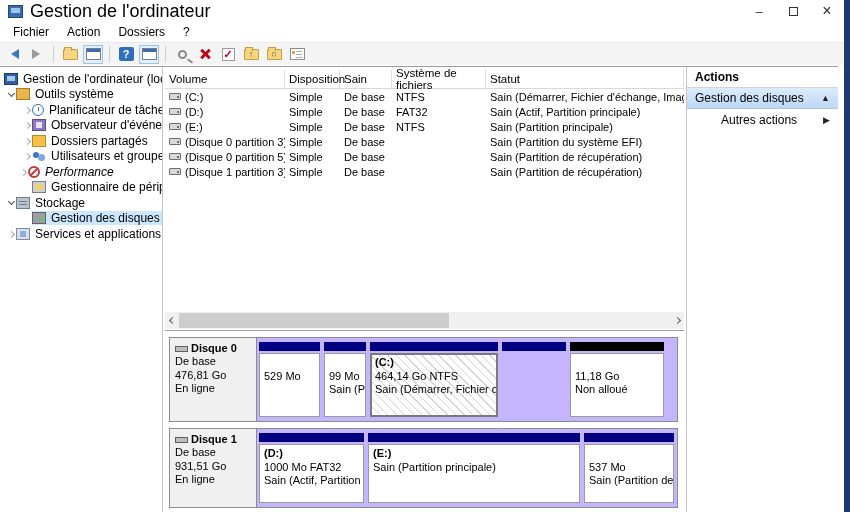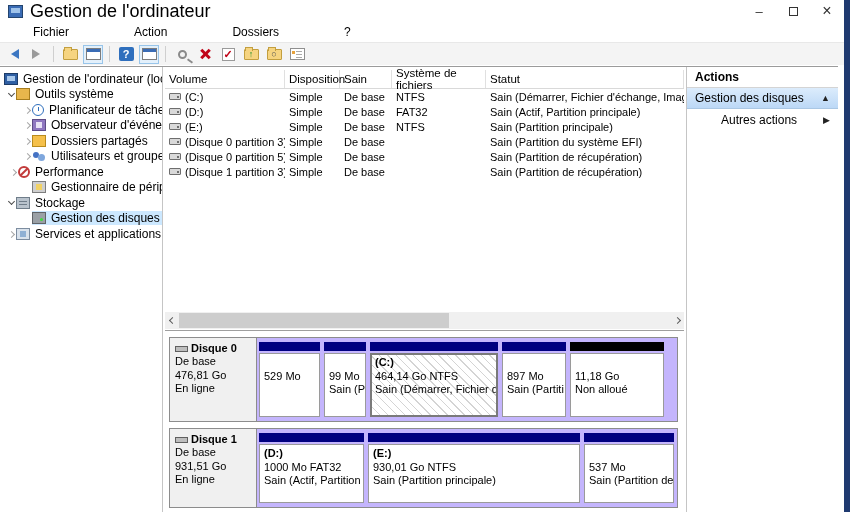--- a/index.html
+++ b/index.html
@@ -14,21 +14,21 @@
   
   .titlebar { height:22px; display:flex; align-items:center; padding-left:8px; background:#fff; }
   .app-icon { width:15px; height:13px; background:#3a6cb5; border:1px solid #23446e; position:relative; margin-right:7px; }
   .app-icon::after { content:""; position:absolute; left:2px; top:2px; right:2px; bottom:4px; background:#9fc3ea; }
   .title-text { font-size:18px; }
   .tb-spacer { flex:1; }
   .caption-btn { width:34px; height:22px; display:flex; align-items:center; justify-content:center; color:#333; font-size:13px; }
   .btn-max-glyph { width:9px; height:9px; border:1px solid #333; }
 
   
-  .menubar { height:20px; display:flex; align-items:center; padding-left:24px; background:#fff;gap:47px; }
+  .menubar { height:20px; display:flex; align-items:center; padding-left:4px; background:#fff; }
   .menu-item { padding:2px 9px; }
 
   
   .toolbar { height:23px; display:flex; align-items:center; gap:3px; padding-left:4px; background:#f4f4f4; border-top:1px solid #e8e8e8; }
   .t-sep { width:1px; height:16px; background:#cfcfcf; margin:0 3px; }
   .ticonbox { width:20px; height:19px; display:flex; align-items:center; justify-content:center; position:relative; }
   .pressed { border:1px solid #98c5ea; background:#e3f0fb; }
   .arr { width:0; height:0; border:5px solid transparent; }
   .arr.back { border-right:8px solid #3c77c2; margin-right:3px; }
   .arr.fwd  { border-left:8px solid #9a9a9a; margin-left:3px; }
@@ -223,21 +223,21 @@
         <span class="ticon i-shared-folders"></span>
         <span class="tlabel">Dossiers partagés</span>
       </div>
       <div class="tnode" style="padding-left:22px;">
         <span class="chev">
             <i></i>
           </span>
         <span class="ticon i-local-users-groups"></span>
         <span class="tlabel">Utilisateurs et groupes l</span>
       </div>
-      <div class="tnode" style="padding-left:8px;">
+      <div class="tnode" style="padding-left:18px;font-style:italic;">
         <span class="chev">
             <i></i>
           </span>
         <span class="ticon i-performance"></span>
         <span class="tlabel">Performance</span>
       </div>
       <div class="tnode" style="padding-left:32px;">
         <span class="ticon i-device-manager"></span>
         <span class="tlabel">Gestionnaire de périphé</span>
       </div>
@@ -380,25 +380,20 @@
             <div class="part sel" style="width:128px;">
               <span class="pbar"></span>
               <span class="pbox">
                 <span class="pline drv">(C:)</span>
                 <span class="pline">464,14 Go NTFS</span>
                 <span class="pline">Sain (Démarrer, Fichier d'é</span>
               </span>
             </div>
             <div class="part" style="width:64px;">
               <span class="pbar"></span>
-              <span class="pbox">
-                <span class="pline drv"></span>
-                <span class="pline">897 Mo</span>
-                <span class="pline">Sain (Partiti</span>
-              </span>
             </div>
             <div class="part unalloc" style="width:94px;">
               <span class="pbar"></span>
               <span class="pbox">
                 <span class="pline drv"></span>
                 <span class="pline">11,18 Go</span>
                 <span class="pline">Non alloué</span>
               </span>
             </div>
           </div>
@@ -420,21 +415,20 @@
               <span class="pbox">
                 <span class="pline drv">(D:)</span>
                 <span class="pline">1000 Mo FAT32</span>
                 <span class="pline">Sain (Actif, Partition</span>
               </span>
             </div>
             <div class="part" style="width:212px;">
               <span class="pbar"></span>
               <span class="pbox">
                 <span class="pline drv">(E:)</span>
-                <span class="pline">930,01 Go NTFS</span>
                 <span class="pline">Sain (Partition principale)</span>
               </span>
             </div>
             <div class="part" style="width:90px;">
               <span class="pbar"></span>
               <span class="pbox">
                 <span class="pline drv"></span>
                 <span class="pline">537 Mo</span>
                 <span class="pline">Sain (Partition de r</span>
               </span>

